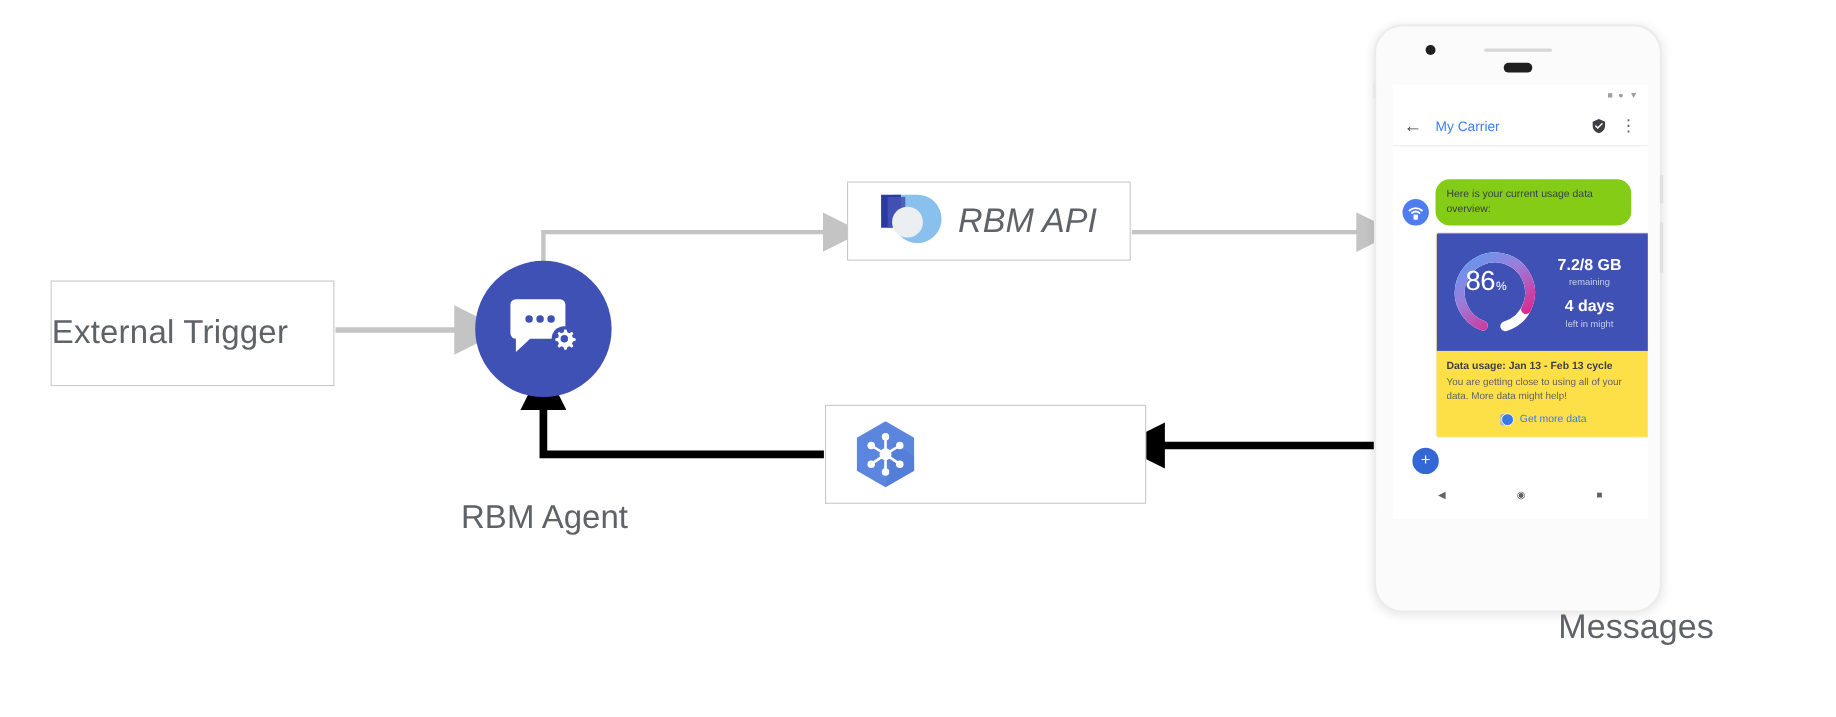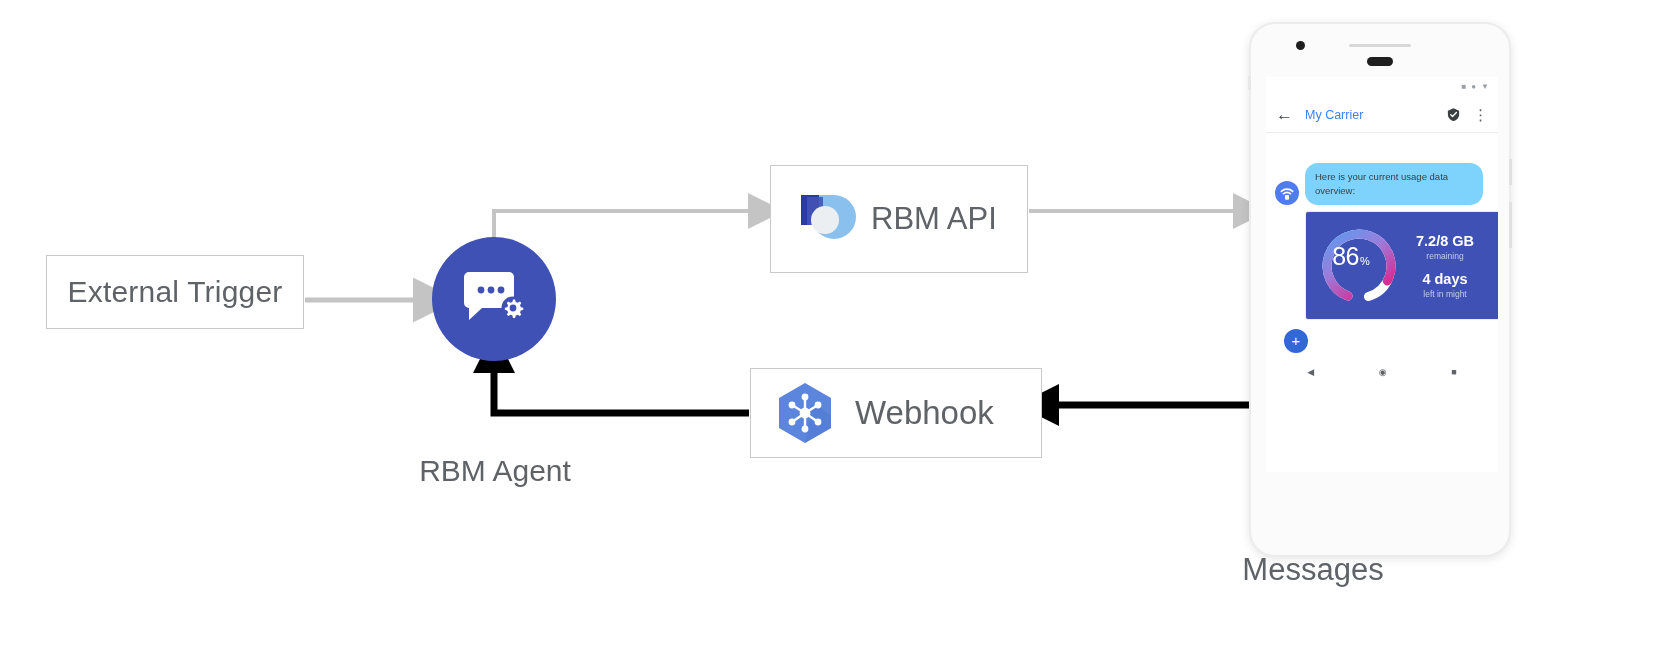--- a/index.html
+++ b/index.html
@@ -20,26 +20,26 @@
     align-items: center;
   }
   .node-label {
     font-family: "Liberation Sans", sans-serif;
     font-weight: 300;
     color: #5f6368;
     white-space: nowrap;
   }
 
   
-  #external-trigger { left:46px; top:255px; width:258px; height:74px;
-    justify-content:center; }
+  #external-trigger { left:46px; top:255px; width:258px; height:96px;
+    }
   #external-trigger .node-label { font-size: 30px; color:#5f6368; letter-spacing:.2px; }
 
   
-  #rbm-api-box { left:770px; top:165px; width:258px; height:108px; padding-left:16px; gap:14px; }
+  #rbm-api-box { left:770px; top:165px; width:258px; height:72px; padding-left:16px; gap:14px;font-style:italic; }
   #rbm-api-box .node-label { font-size: 31px; }
 
   
   #webhook-box { left:750px; top:368px; width:292px; height:90px; padding-left:18px; gap:14px; }
   #webhook-box .node-label { font-size: 33px; }
 
   
   #rbm-agent-node {
     position:absolute; left:432px; top:237px; width:124px; height:124px;
     border-radius:50%; background:#4051b5;
@@ -88,21 +88,21 @@
   #app-title { font-size:12.5px; color:#3b82f6; flex:1; }
   #verified-badge { width:15px; height:15px; }
   #overflow-menu { color:#5f6368; font-size:15px; line-height:1; letter-spacing:0; }
 
   
   #conversation { padding:8px 9px 0 9px; }
   #bubble-row { display:flex; align-items:flex-end; gap:6px; margin-top:22px; }
   #brand-avatar { width:24px; height:24px; border-radius:50%; background:#4f7df0;
     flex:0 0 24px; display:flex; align-items:center; justify-content:center; }
   #incoming-bubble {
-    background:#7dd3fc; border-radius:13px; padding:7px 10px;
+    background:#84cc16; border-radius:13px; padding:7px 10px;
     font-size:9.5px; line-height:1.45; color:#3c4043; max-width:178px;
   }
 
   
   #rich-card { margin-top:6px; margin-left:30px; width:196px;
     border:1px solid #ececec; border-radius:3px; background:#fde047; overflow:hidden; }
   #card-hero { background:#3f51b5; height:107px; position:relative;
     display:flex; align-items:center; }
   #gauge-wrap { position:absolute; left:8px; top:9px; width:90px; height:90px; }
   #gauge-value { position:absolute; left:0; top:0; width:90px; height:90px;
@@ -129,22 +129,22 @@
   #message-field { flex:1; height:27px; border:1px solid #ececec; border-radius:14px;
     display:flex; align-items:center; padding:0 10px; }
   #message-placeholder { flex:1; font-size:9.5px; color:#9aa0a6; }
   #send-icon { color:#9aa0a6; font-size:13px; line-height:1; }
 
   
   #nav-bar { display:flex; align-items:center; justify-content:space-around;
     height:30px; margin-top:5px; color:#5f6368; }
   .nav-glyph { font-size:9px; line-height:1; color:#5f6368; }
 
-  #messages-caption { position:absolute; left:1182px; top:552px; width:262px;
-    text-align:center; font-size:31px; font-weight:300; color:#5f6368;
+  #messages-caption { position:absolute; left:1296px; top:552px; width:262px;
+    text-align:right; font-size:31px; font-weight:300; color:#5f6368;
     font-family:"Liberation Sans", sans-serif; }
 </style>
 </head>
 <body>
 
 <div id="stage">
 
   <svg id="connectors" viewBox="0 0 1669 652">
     <defs>
       <marker id="arrow-gray" markerWidth="9" markerHeight="9" refX="1" refY="4.5" orient="auto" markerUnits="strokeWidth">
@@ -218,21 +218,20 @@
       <circle cx="36" cy="52" r="3.4" fill="#ffffff"></circle>
       <g stroke="#ffffff" stroke-width="2.4">
         <line x1="36" y1="36" x2="23" y2="28"></line>
         <line x1="36" y1="36" x2="23" y2="45"></line>
         <line x1="36" y1="36" x2="36" y2="20"></line>
         <line x1="36" y1="36" x2="49" y2="28"></line>
         <line x1="36" y1="36" x2="49" y2="45"></line>
         <line x1="36" y1="36" x2="36" y2="52"></line>
       </g>
     </svg>
-    <span class="node-label">Webhook</span>
   </div>
 
   <div id="phone">
     <div id="phone-speaker"></div>
     <div id="phone-camera"></div>
     <div id="phone-earpiece"></div>
     <div id="phone-side-btn-1"></div>
     <div id="phone-side-btn-2"></div>
     <div id="phone-left-nub"></div>
 
@@ -290,20 +289,32 @@
                 <div class="stat-big">7.2/8 GB</div>
                 <div class="stat-sub">remaining</div>
               </div>
               <div>
                 <div class="stat-big">4 days</div>
                 <div class="stat-sub">left in might</div>
               </div>
             </div>
           </div>
 
+          <div id="card-body">
+            <div id="card-title">Data usage: Jan 13 - Feb 13 cycle</div>
+            <div id="card-desc">You are getting close to using all of your data. More data might help!</div>
+            <div id="card-action">
+              <svg width="13" height="13" viewBox="0 0 24 24">
+                <circle cx="12" cy="12" r="10" fill="#3b78e7"></circle>
+                <path d="M12,2 a10,10 0 0 0 0,20 a14,6 0 0 1 0,-20" fill="#8ab4f8"></path>
+                <circle cx="12" cy="12" r="10" fill="none" stroke="#ffffff" stroke-width="1.4"></circle>
+              </svg>
+              <span id="card-action-label">Get more data</span>
+            </div>
+          </div>
         </div>
 
         <div id="composer">
           <div id="plus-button">+</div>
         </div>
 
         <div id="nav-bar">
           <span class="nav-glyph">◀</span>
           <span class="nav-glyph">◉</span>
           <span class="nav-glyph">■</span>

